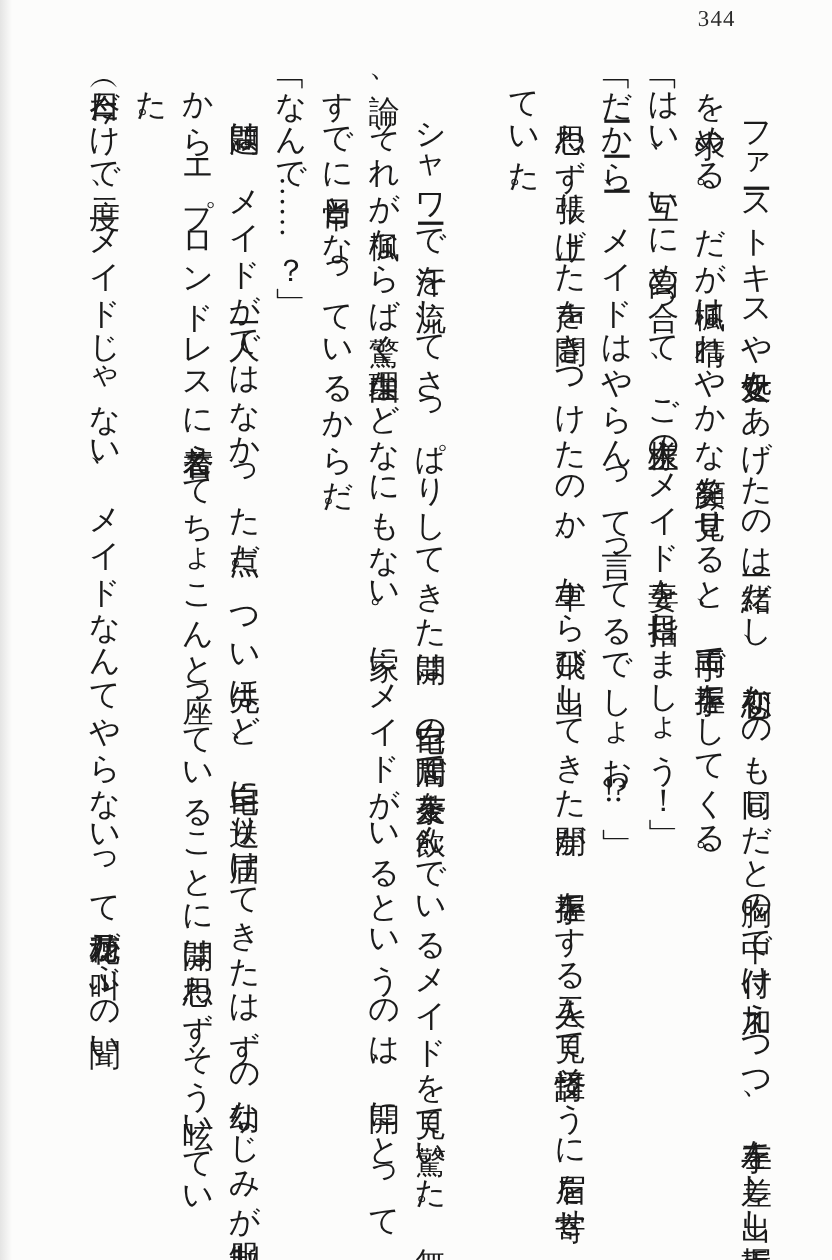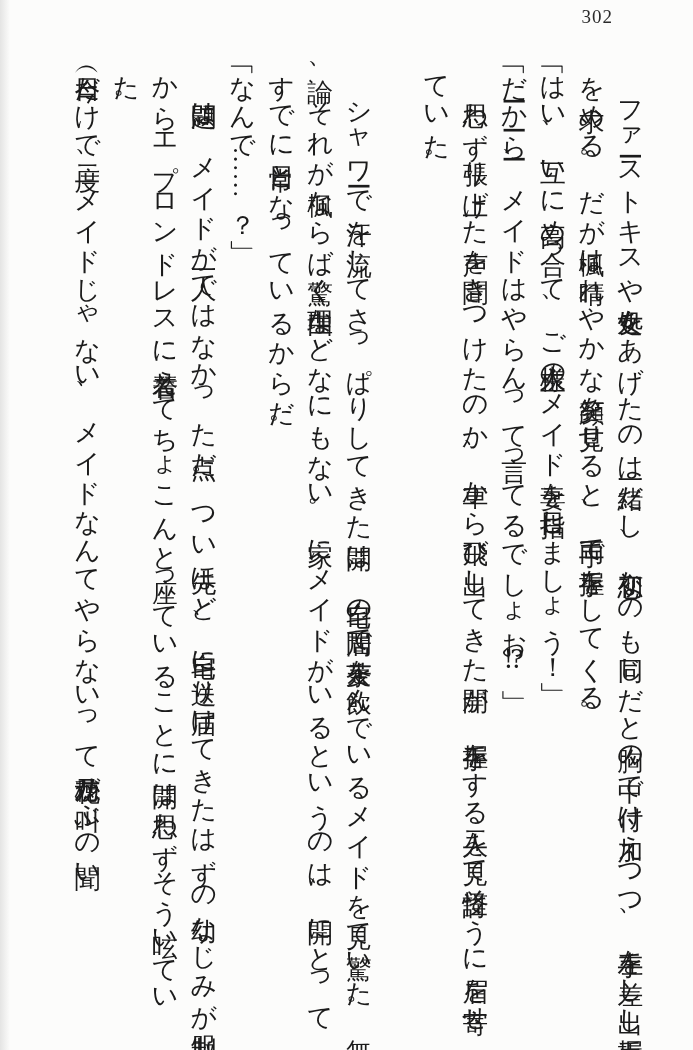--- a/index.html
+++ b/index.html
@@ -53,21 +53,21 @@
   }
   .text-block p.scene-break {
     width: 38.8px; 
   }
 </style>
 </head>
 <body>
 
 <div class="page">
 
-  <div class="page-number">302</div>
+  <div class="page-number">344</div>
 
   <div class="text-block">
     <p class="indent">ファーストキスや処女をあげたのは一緒だし、初恋なのも同じだと胸の中で付け加えつつ、左手を差し出し握手を求める。だが楓は晴れやかな笑顔を見せると、両手で握手をしてくる。</p>
     <p>「はい、互いに高め合って、ご主人様のメイド妻を目指しましょう！」</p>
     <p>「だーかーらー、メイドはやらんって言ってるでしょお⁉」</p>
     <p class="indent">思わず張り上げた声を聞きつけたのか、車から飛び出してきた開が、握手をする二人を見て怪訝そうに眉を寄せていた。</p>
     <p class="scene-break"></p>
     <p class="indent">シャワーで汗を流してさっぱりしてきた開は、自宅の居間で麦茶を飲んでいるメイドを見て驚いた。無論、それが楓ならば驚く理由などなにもない。家にメイドがいるというのは、開にとってすでに日常となっているからだ。</p>
     <p>「なんで……？」</p>
     <p class="indent">問題は、メイドが一人ではなかった点だ。つい先ほど、自宅に送り届けてきたはずの幼なじみが制服からエプロンドレスに着替えてちょこんと座っていることに開は思わずそう呟いていた。</p>

